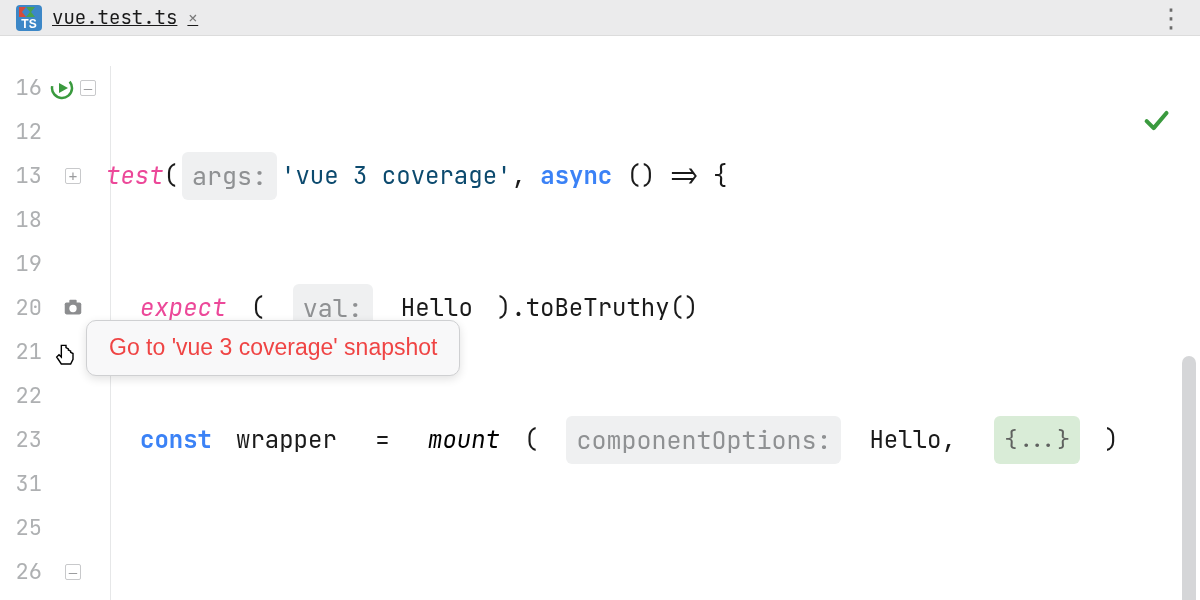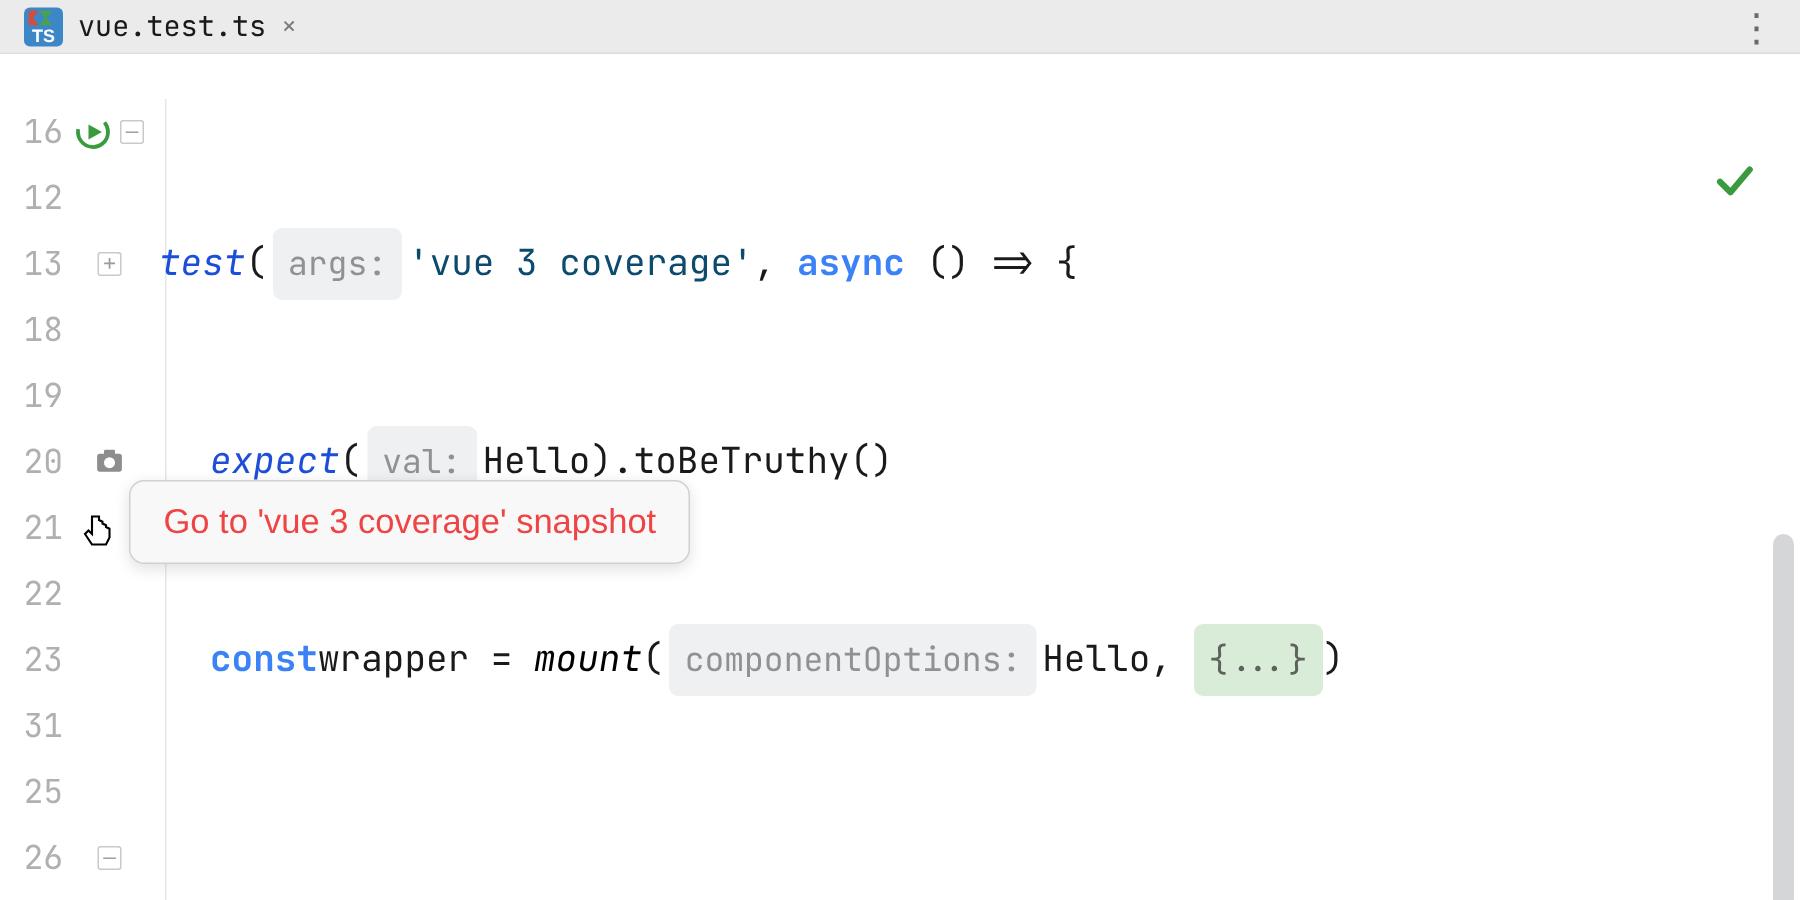--- a/index.html
+++ b/index.html
@@ -1,21 +1,21 @@
 <!DOCTYPE html>
 <html><head>
 <meta charset="utf-8">
 <style>
   * { margin: 0; padding: 0; box-sizing: border-box; }
   html, body { width: 1200px; height: 600px; overflow: hidden; font-family: "JetBrains Mono", "Menlo", "Consolas", monospace; background: #ffffff; }
   .window { width: 1200px; height: 600px; display: flex; flex-direction: column; background: #fff; }
 
   
   .tabbar { height: 44px; background: #ebebec; display: flex; align-items: stretch; border-bottom: 1px solid #dcdcdc; position: relative; }
-  .tab { display: flex; align-items: center; gap: 10px; padding: 0 16px; background: #ebebec; font-size: 19px; color: #1a1a1a; }
+  .tab { display: flex; align-items: center; gap: 10px; padding: 0 16px; background: #ebebec; font-size: 19px; color: #1a1a1a; text-decoration: underline; }
   .tab.active { background: #ebebec; }
   .tab-underline { position: absolute; left: 0; top: 43px; height: 4px; width: 204px; background: #a3dba5; }
   .ts-icon { width: 26px; height: 26px; position: relative; }
   .ts-icon .box { position: absolute; inset: 0; border-radius: 4px; background: #3c87c7; }
   .ts-icon .ts { position: absolute; left: 0; bottom: 0; width: 100%; text-align: center; font: 700 12px/14px sans-serif; color: #fff; letter-spacing: 0; }
   .ts-icon .flag { position: absolute; left: 3px; top: 2px; width: 16px; height: 10px; }
   .close-x { color: #7a7a7a; font-size: 18px; cursor: pointer; }
   .more-dots { margin-left: auto; margin-right: 14px; display: flex; align-items: center; color: #6b6b6b; font-size: 26px; letter-spacing: 2px; cursor: pointer; }
 
   
@@ -26,27 +26,27 @@
   .iconcol .slot { height: 44px; display:flex; align-items:center; justify-content:center; }
   .fold { width: 16px; height: 16px; border: 1px solid #c8c9cb; background: #fff; display:flex; align-items:center; justify-content:center; font: 14px/1 monospace; color: #9a9b9d; border-radius:2px;}
   .fold.minus::before { content: "–"; }
   .fold.plus::before  { content: "+"; }
   .run-icon svg, .snap-icon svg { display:block; }
   .vline { position:absolute; left: 110px; top: 30px; bottom: 0; width: 1px; background: #e6e7e8; }
 
   .code { flex: 1; padding-top: 30px; font-size: 24px; line-height: 44px; color: #1a1a1a; white-space: pre; position: relative; }
   .row { height: 44px; display:flex; align-items:center; }
   .indent1 { padding-left: 6px; }
-  .indent2 { padding-left: 40px; }
+  .indent2 { padding-left: 40px; gap: 24px; }
 
   .kw { color: #3b82f6; font-weight: 700; }
   .kw-i { color: #000000; font-style: italic; }
-  .fn { color: #1d4ed8; font-style: italic; text-align: center; }
+  .fn { color: #ec4899; font-style: italic; text-align: center; }
   .str { color: #0c4a6e; }
-  .hint { background: #eff0f1; color: #8f9193; border-radius: 6px; padding: 2px 10px; margin: 0 4px; font-style: normal; font-size: 22px; }
+  .hint { background: #eff0f1; color: #8f9193; border-radius: 6px; padding: 2px 10px; margin: 0 4px; font-style: normal; font-size: 25px; }
   .folded { background: #d9ecd7; border-radius: 6px; padding: 2px 10px; color: #5f615f; font-size: 22px; }
 
   .checkmark { position: absolute; right: 30px; top: 70px; color: #3a9a3e; }
   .scrollbar { position: absolute; right: 4px; top: 320px; width: 14px; height: 250px; background: #d5d6d8; border-radius: 7px; }
 
   
   .tooltip { position: absolute; left: 86px; top: 284px; background: #f8f8f9; border: 1px solid #cfd0d2; border-radius: 10px; padding: 12px 22px; font: 23px/1.3 -apple-system, "Segoe UI", sans-serif; color: #ef4444; box-shadow: 0 3px 10px rgba(0,0,0,.12); }
   .cursor-hand { position: absolute; left: 52px; top: 306px; font-size: 28px; }
 </style>
 </head>

